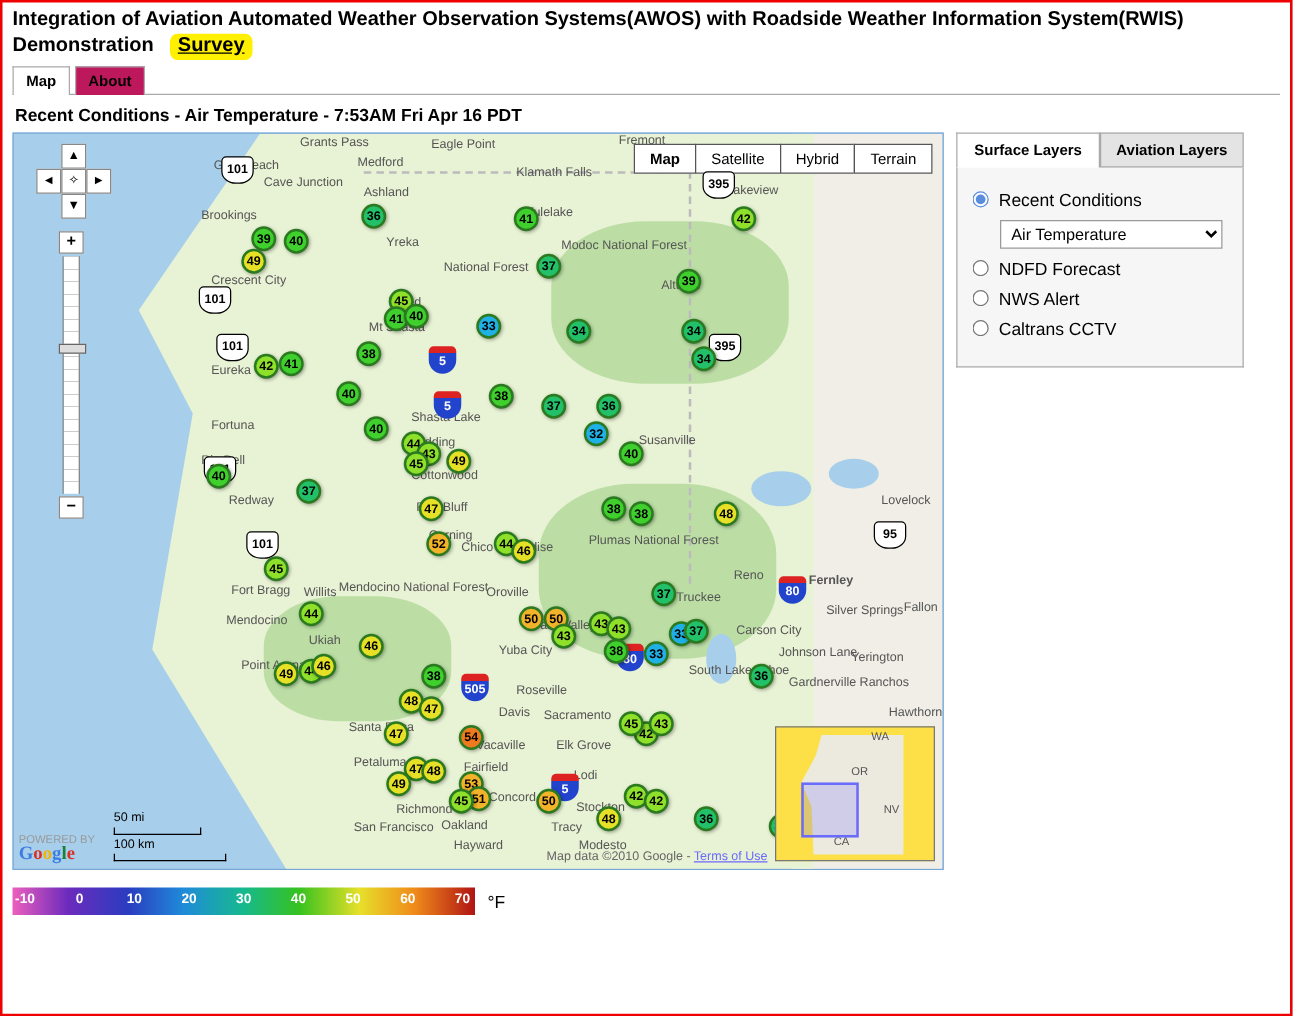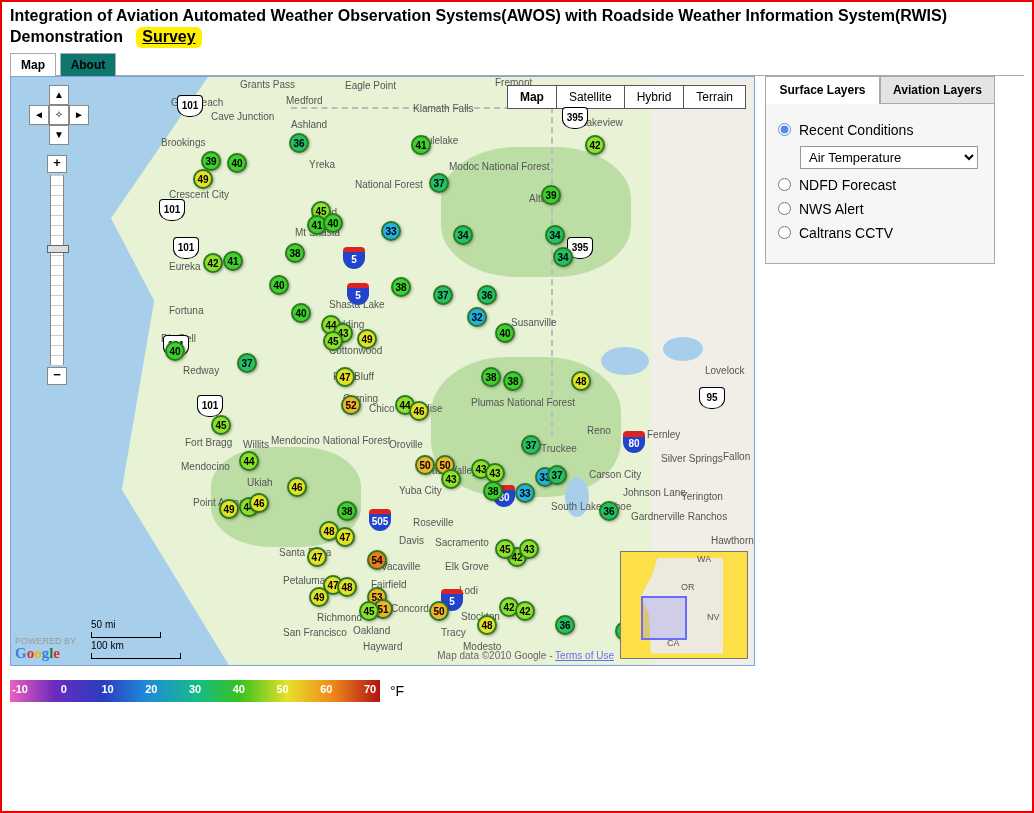--- a/index.html
+++ b/index.html
@@ -9,21 +9,21 @@
 
   .title { font-size: 16px; font-weight: bold; line-height: 1.3; margin-bottom: 4px; }
   .survey {
     background: #ffef00; font-weight: bold; text-decoration: underline; color: #000;
     padding: 0 6px; border-radius: 6px; display: inline-block;
   }
 
   .tabs { margin-top: 4px; border-bottom: 1px solid #aaa; }
   .tab {
     display: inline-block; padding: 4px 10px; border: 1px solid #aaa; border-bottom: none;
-    background: #0f766e; font-weight: bold; font-size: 12px; cursor: pointer;
+    background: #be185d; font-weight: bold; font-size: 12px; cursor: pointer;
     position: relative; top: 1px;
   }
   .tab.active { background: #fff; }
 
   .subtitle { font-size: 14px; font-weight: bold; margin: 8px 0 6px 2px; }
 
   .main-row { display: flex; gap: 10px; }
   .map-area {
     position: relative; width: 745px; height: 590px;
     border: 1px solid #7aa6d6; background: #a7cfeb; overflow: hidden;
@@ -114,20 +114,21 @@
 <div class="title">
   <span>Integration of Aviation Automated Weather Observation Systems(AWOS) with Roadside Weather Information System(RWIS) Demonstration</span>&nbsp;&nbsp;
   <a href="#" class="survey">Survey</a>
 </div>
 
 <div class="tabs">
   <div class="tab active">Map</div>
   <div class="tab">About</div>
 </div>
 
+<div class="subtitle">Recent Conditions - Air Temperature - 7:53AM Fri Apr 16 PDT</div>
 
 <div class="main-row">
 
   <div class="map-area">
     <div class="nv"></div>
     <div class="land"></div>
     <div class="forest f1"></div>
     <div class="forest f2"></div>
     <div class="forest f3"></div>
     <div class="state-border"></div>
@@ -190,21 +191,21 @@
           <div class="place" style="left: 150px; top: 256px;">Rio Dell</div>
           <div class="place" style="left: 318px; top: 268px;">Cottonwood</div>
           <div class="place" style="left: 172px; top: 288px;">Redway</div>
           <div class="place" style="left: 322px; top: 294px;">Red Bluff</div>
           <div class="place" style="left: 694px; top: 288px;">Lovelock</div>
           <div class="place" style="left: 332px; top: 316px;">Corning</div>
           <div class="place" style="left: 358px; top: 326px;">Chico</div>
           <div class="place" style="left: 392px; top: 326px;">Paradise</div>
           <div class="place" style="left: 460px; top: 320px;">Plumas National Forest</div>
           <div class="place" style="left: 576px; top: 348px;">Reno</div>
-          <div class="place" style="left: 636px; top: 352px;">Fernley</div>
+          <div class="place" style="left: 636px; top: 352px; font-weight: bold;">Fernley</div>
           <div class="place" style="left: 174px; top: 360px;">Fort Bragg</div>
           <div class="place" style="left: 232px; top: 362px;">Willits</div>
           <div class="place" style="left: 260px; top: 358px;">Mendocino National Forest</div>
           <div class="place" style="left: 378px; top: 362px;">Oroville</div>
           <div class="place" style="left: 530px; top: 366px;">Truckee</div>
           <div class="place" style="left: 650px; top: 376px;">Silver Springs</div>
           <div class="place" style="left: 712px; top: 374px;">Fallon</div>
           <div class="place" style="left: 170px; top: 384px;">Mendocino</div>
           <div class="place" style="left: 410px; top: 388px;">Grass Valley</div>
           <div class="place" style="left: 578px; top: 392px;">Carson City</div>

